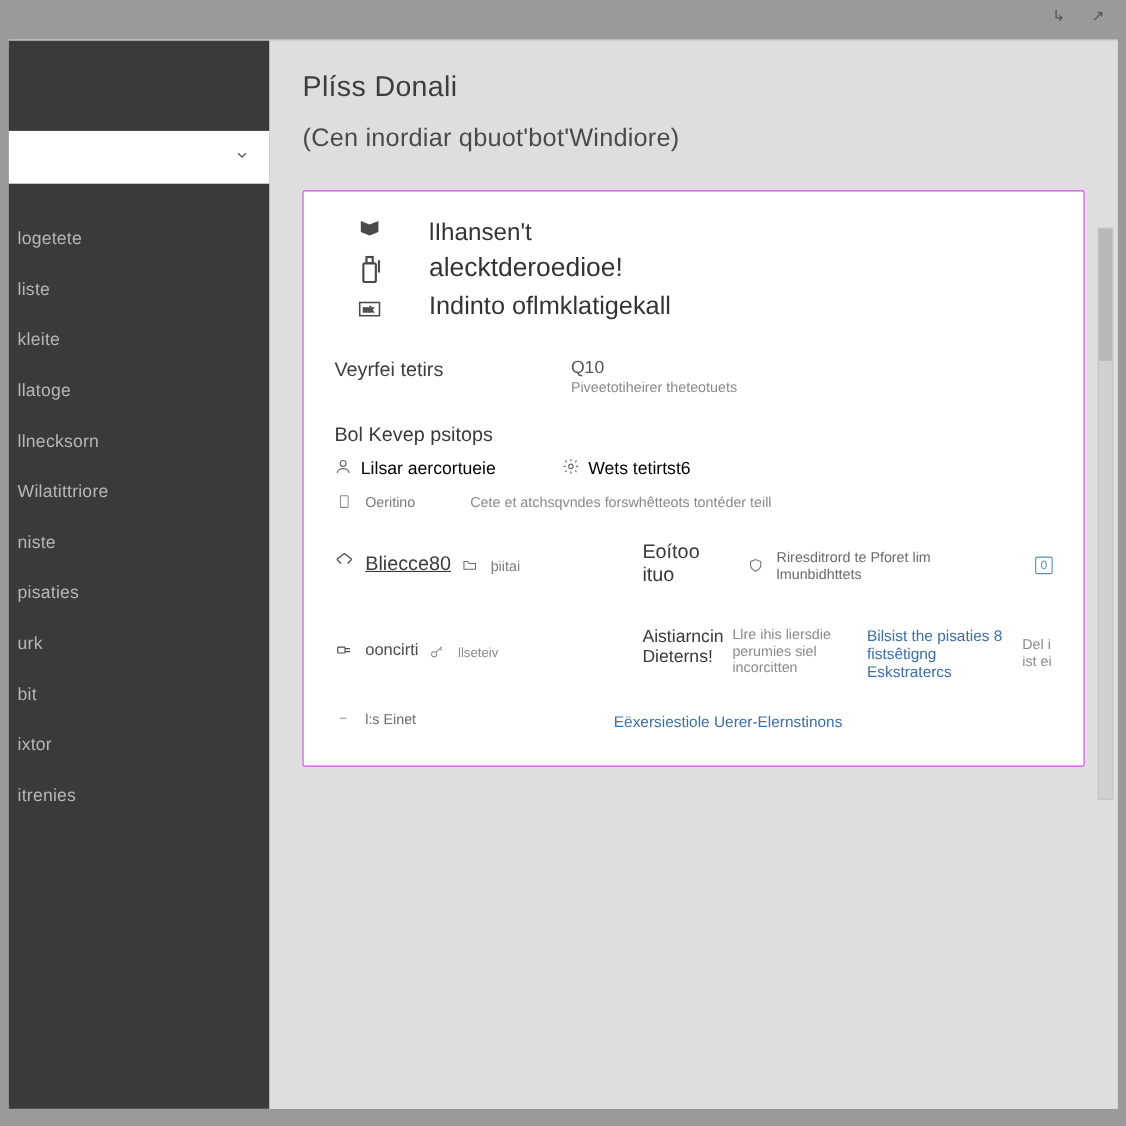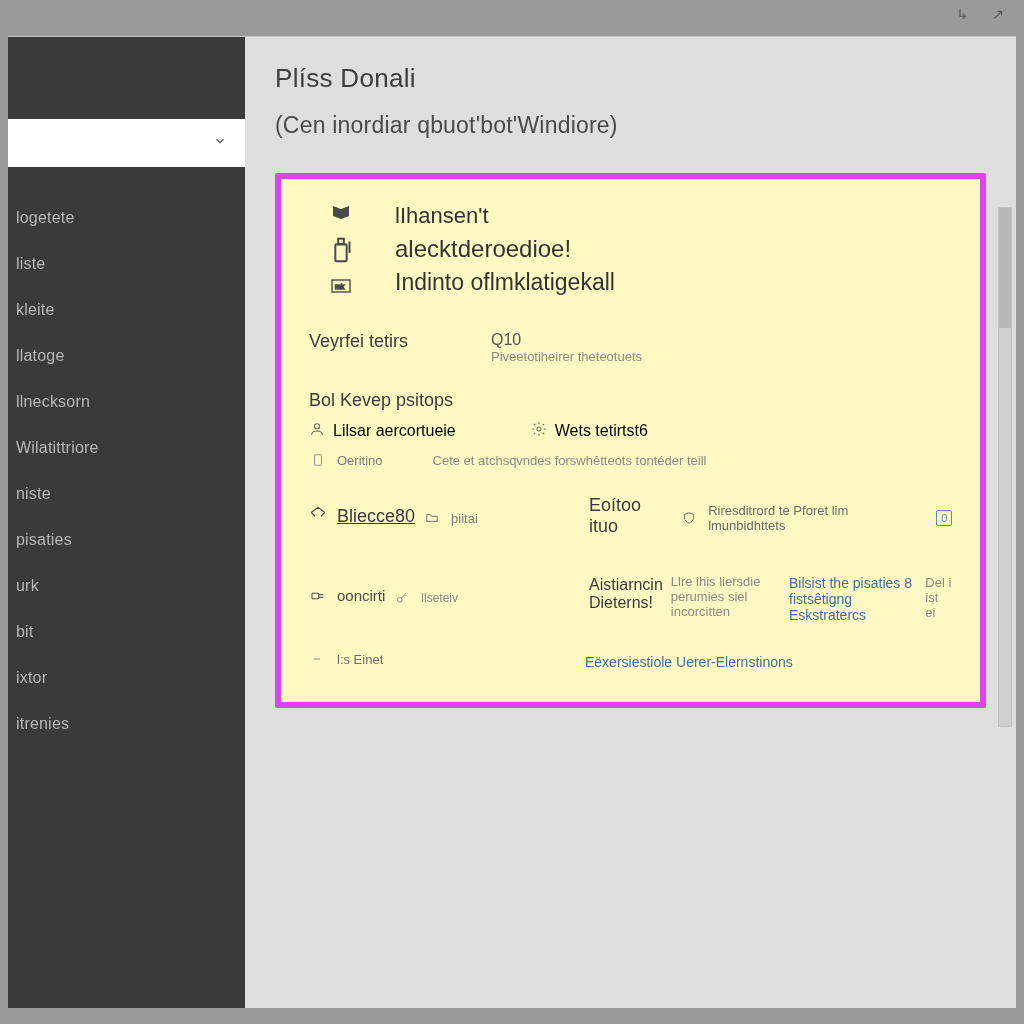--- a/index.html
+++ b/index.html
@@ -94,22 +94,22 @@
   .page-subtitle {
     font-size: 23px;
     color: #4a4a4a;
     font-weight: 300;
     margin-bottom: 34px;
     letter-spacing: 0.2px;
   }
 
   
   .panel {
-    background: #fef9c3;
-    border: 6px solid #d946ef;
+    background: #ffffff;
+    border: 1px solid #d946ef;
     border-radius: 2px;
     padding: 24px 28px 28px 28px;
   }
 
   .hero {
     display: flex;
     gap: 22px;
     margin-bottom: 34px;
   }
   .hero-icon {
@@ -122,21 +122,21 @@
     color: #4a4a4a;
   }
   .hero-icon svg { display:block; }
   .hero-text .line1 { font-size: 22px; color: #333; margin-bottom: 6px; }
   .hero-text .line2 { font-size: 24px; color: #333; margin-bottom: 6px; }
   .hero-text .line3 { font-size: 23px; color: #333; }
 
   .kv-row {
     display: flex;
     align-items: flex-start;
-    gap: 12px;
+    gap: 45px;
     margin-bottom: 8px;
   }
   .kv-row .k {
     width: 170px;
     font-size: 18px;
     color: #3d3d3d;
   }
   .kv-row .v {
     font-size: 16px;
     color: #555;
@@ -177,21 +177,21 @@
     margin-left: 28px;
     margin-bottom: 4px;
   }
   .link {
     color: #3b6fa8;
     font-size: 14px;
     cursor: pointer;
   }
   .two-col-line {
     display: flex;
-    gap: 75px;
+    gap: 60px;
   }
   .two-col-line > div { display:flex; align-items:center; gap:8px; }
 
   
   .fake-scrollbar {
     position: absolute;
     top: 170px;
     right: 4px;
     width: 14px;
     height: 520px;
@@ -375,21 +375,21 @@
               <div style="flex:1">
                 <div class="section-title" style="font-size:16px">Aistiarncin Dieterns!</div>
                 <div class="desc" style="margin-left:0">Llre ihis liersdie perumies siel incorcitten</div>
                 <div class="link" style="font-size:14px">Bilsist the pisaties 8 fistsêtigng Eskstratercs</div>
                 <div class="desc" style="margin-left:0;margin-top:2px">Del i ist ei</div>
               </div>
             </div>
           </div>
 
           <div class="section">
-            <div class="two-col-line" style="gap:106px">
+            <div class="two-col-line" style="gap:84px">
               <div style="flex:0 0 170px">
                 <div class="subline">
                   <span class="mini-icon">
                     <svg width="12" height="12" viewBox="0 0 24 24" stroke="#8a8a8a" stroke-width="2">
                         <line x1="4" y1="12" x2="16" y2="12"></line>
                       </svg>
                   </span>
                   <span class="label" style="font-size:13px;color:#6a6a6a">l:s Einet</span>
                 </div>
               </div>

